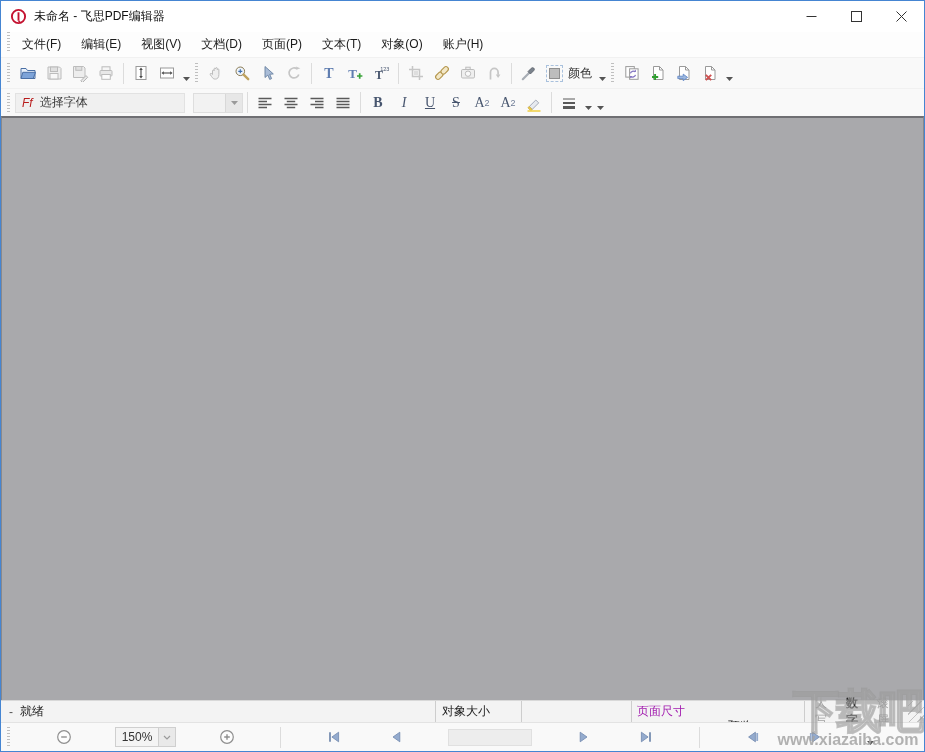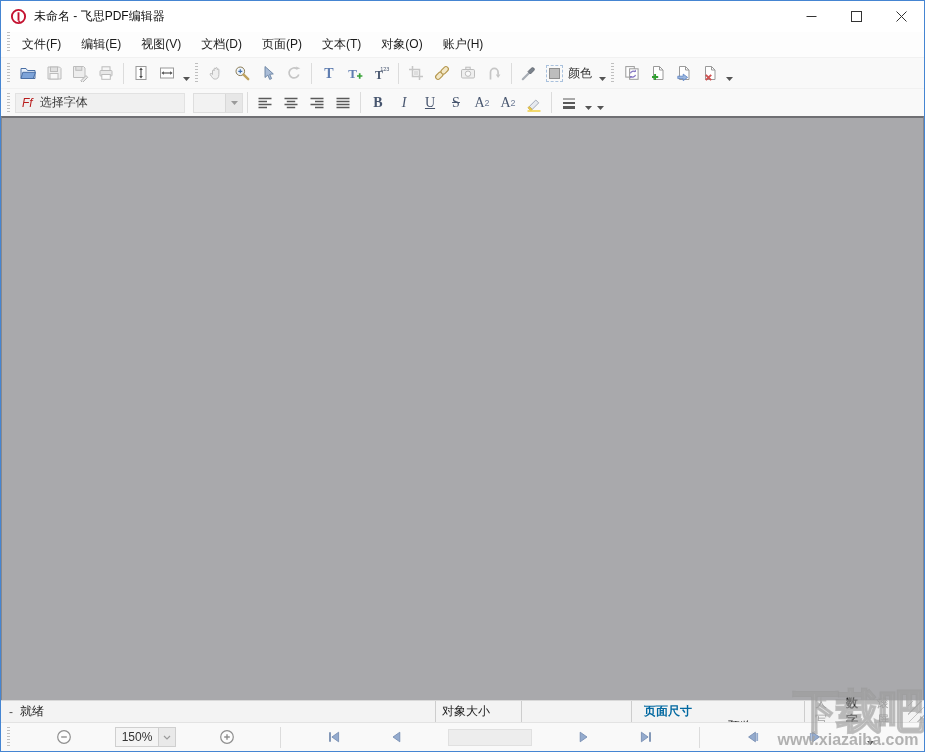--- a/index.html
+++ b/index.html
@@ -57,21 +57,21 @@
     border-left: 1px solid #88888c; border-right: 1px solid #88888c; }
 
   
   .statusbar { height: 22px; background: #f3f3f3; border-top: 1px solid #d8d8d8;
     display: flex; align-items: stretch; flex: none; }
   .sb-cell { display: flex; align-items: center; border-left: 1px solid #cdcdcd; flex: none; }
   .sb-ready { flex: 1; border-left: none; padding-left: 8px; }
   .sb-dash { color: #555; margin-right: 7px; }
   .sb-objsize { width: 86px; padding-left: 6px; }
   .sb-empty { width: 110px; }
-  .sb-pagesize { width: 96px; padding-left: 12px; color: #0369a1; font-weight: bold; }
+  .sb-pagesize { width: 96px; padding-left: 5px; color: #a21caf; }
   .sb-preview { width: 77px; color: #222; margin-top: 25px; }
   .sb-locks { width: 104px; padding-left: 10px; }
   .sb-locks span { margin-right: 8px; }
   .lock-off { color: #a2a2a2; }
   .lock-on { color: #1c1c1c; font-weight: bold; }
   .sb-grip { width: 16px; border-left: none; background:
     repeating-linear-gradient(135deg, transparent 0 3px, #c2c2c2 3px 4px, transparent 4px 6px); }
 
   
   .navbar { height: 29px; background: #f9f9f9; border-top: 1px solid #e3e3e3;

